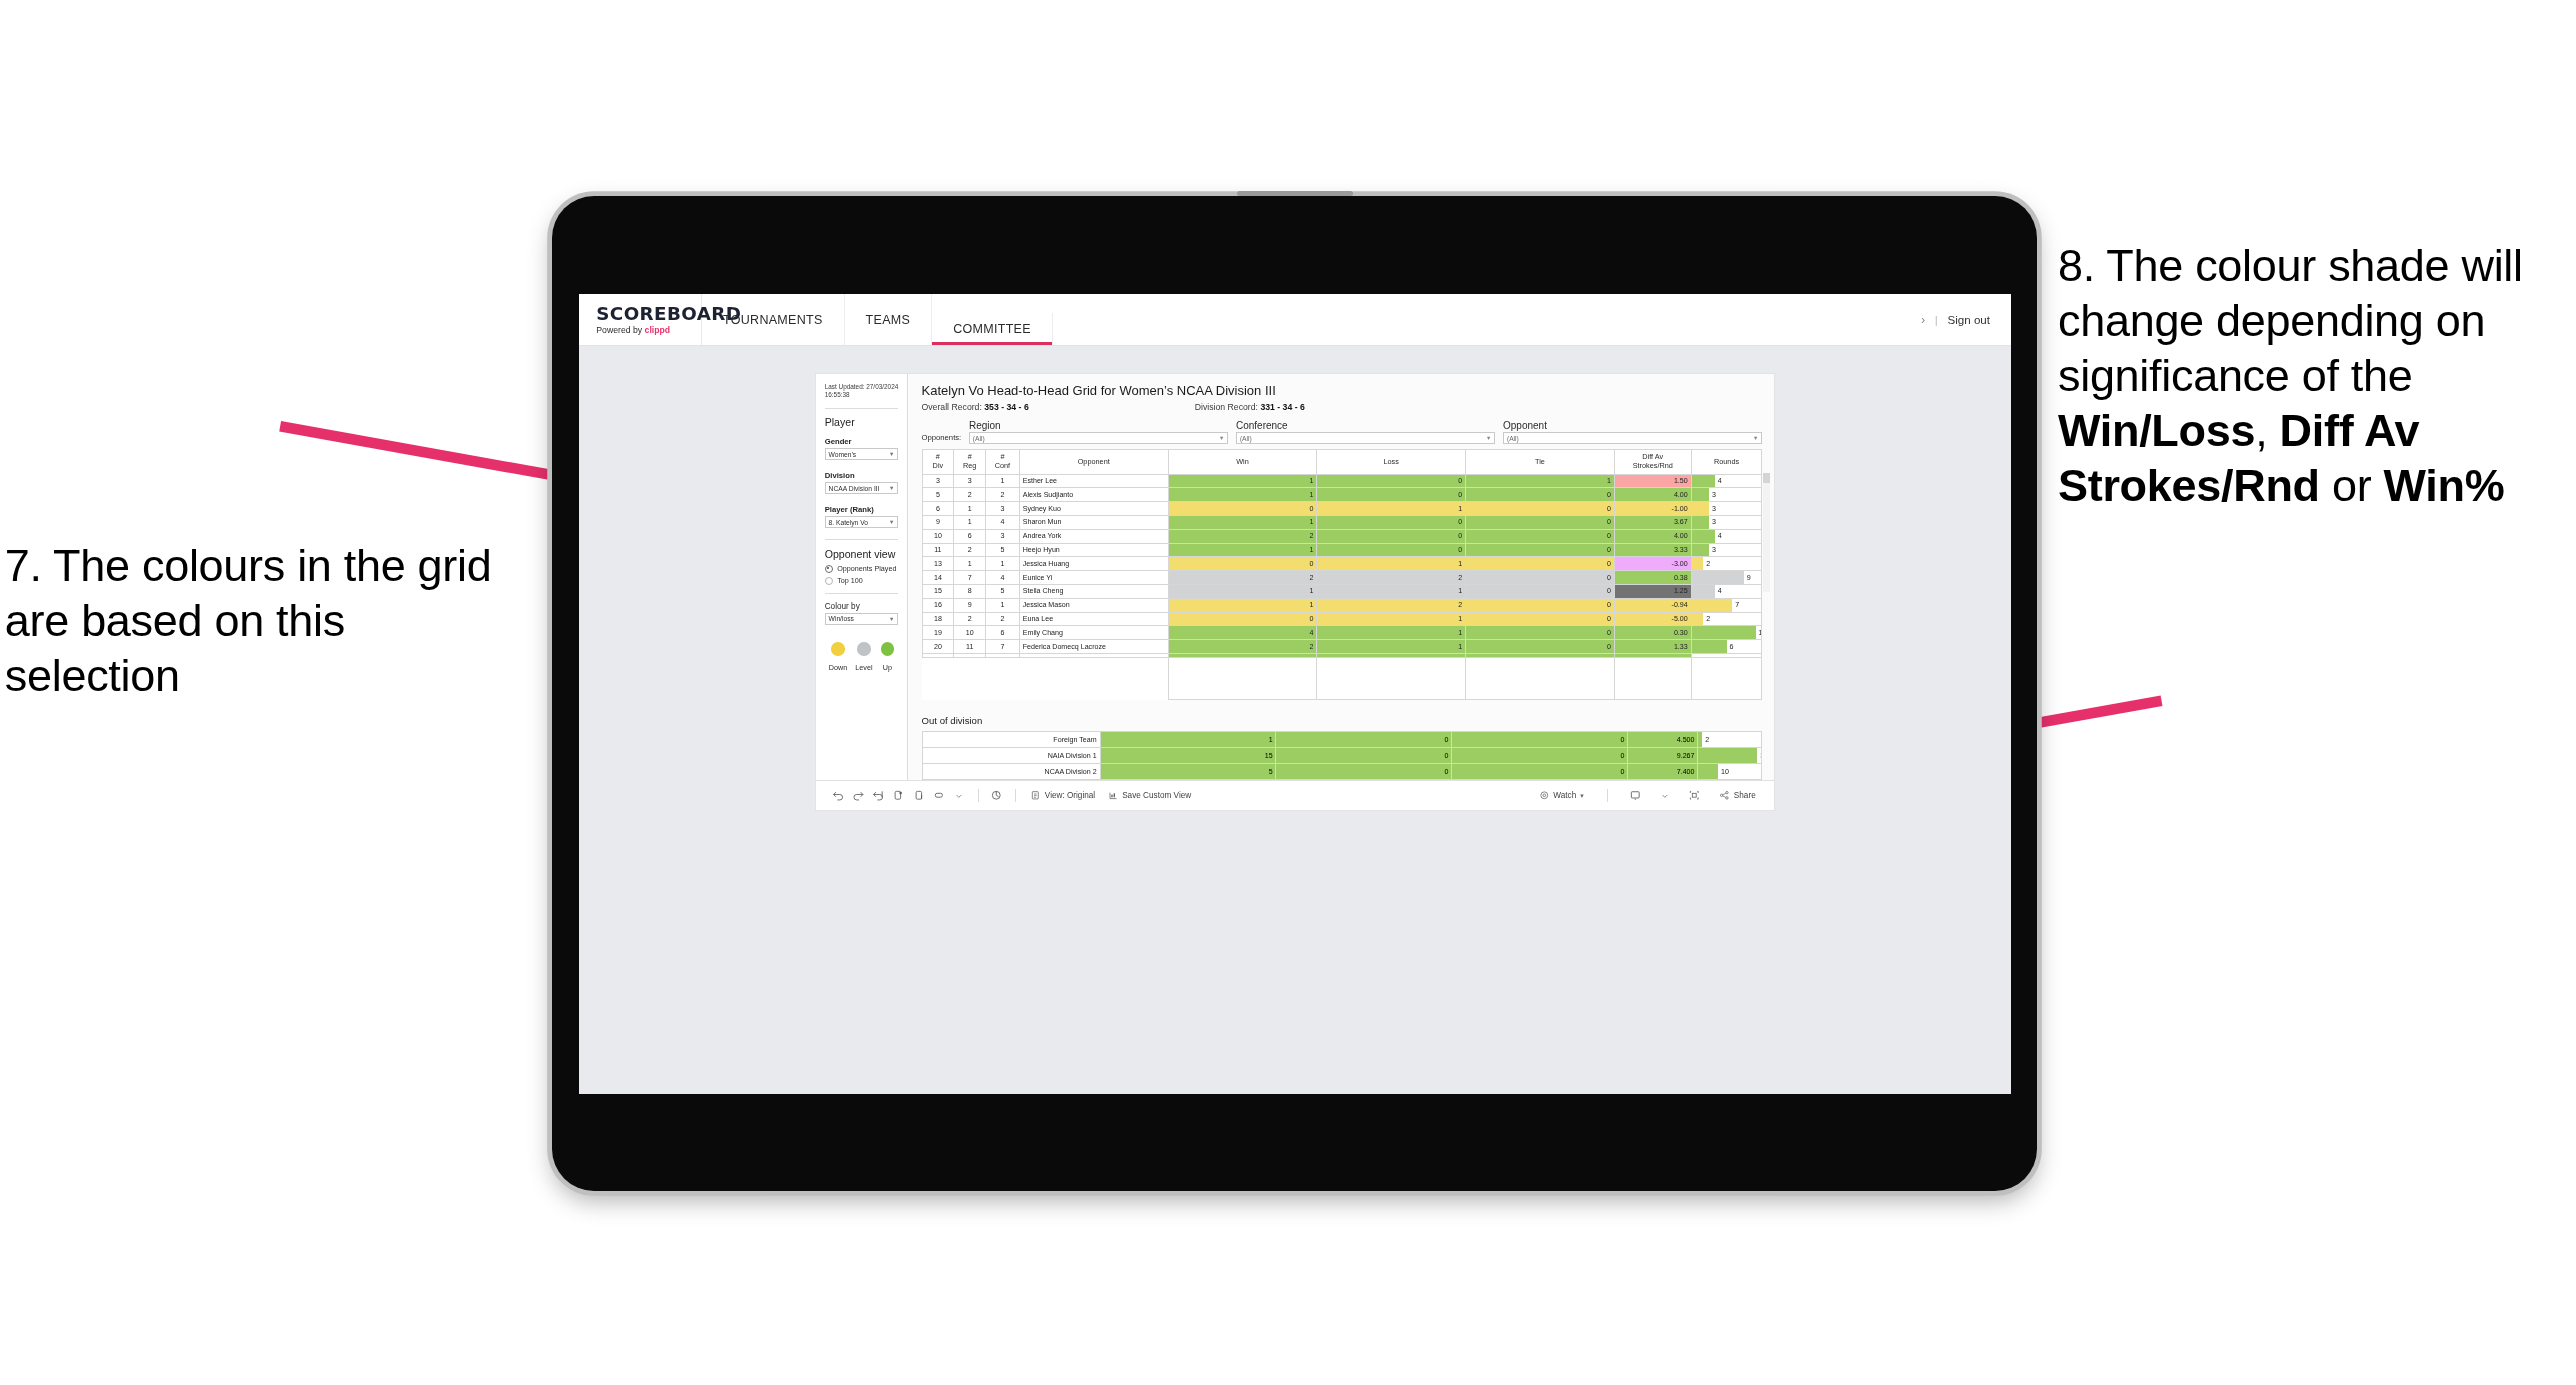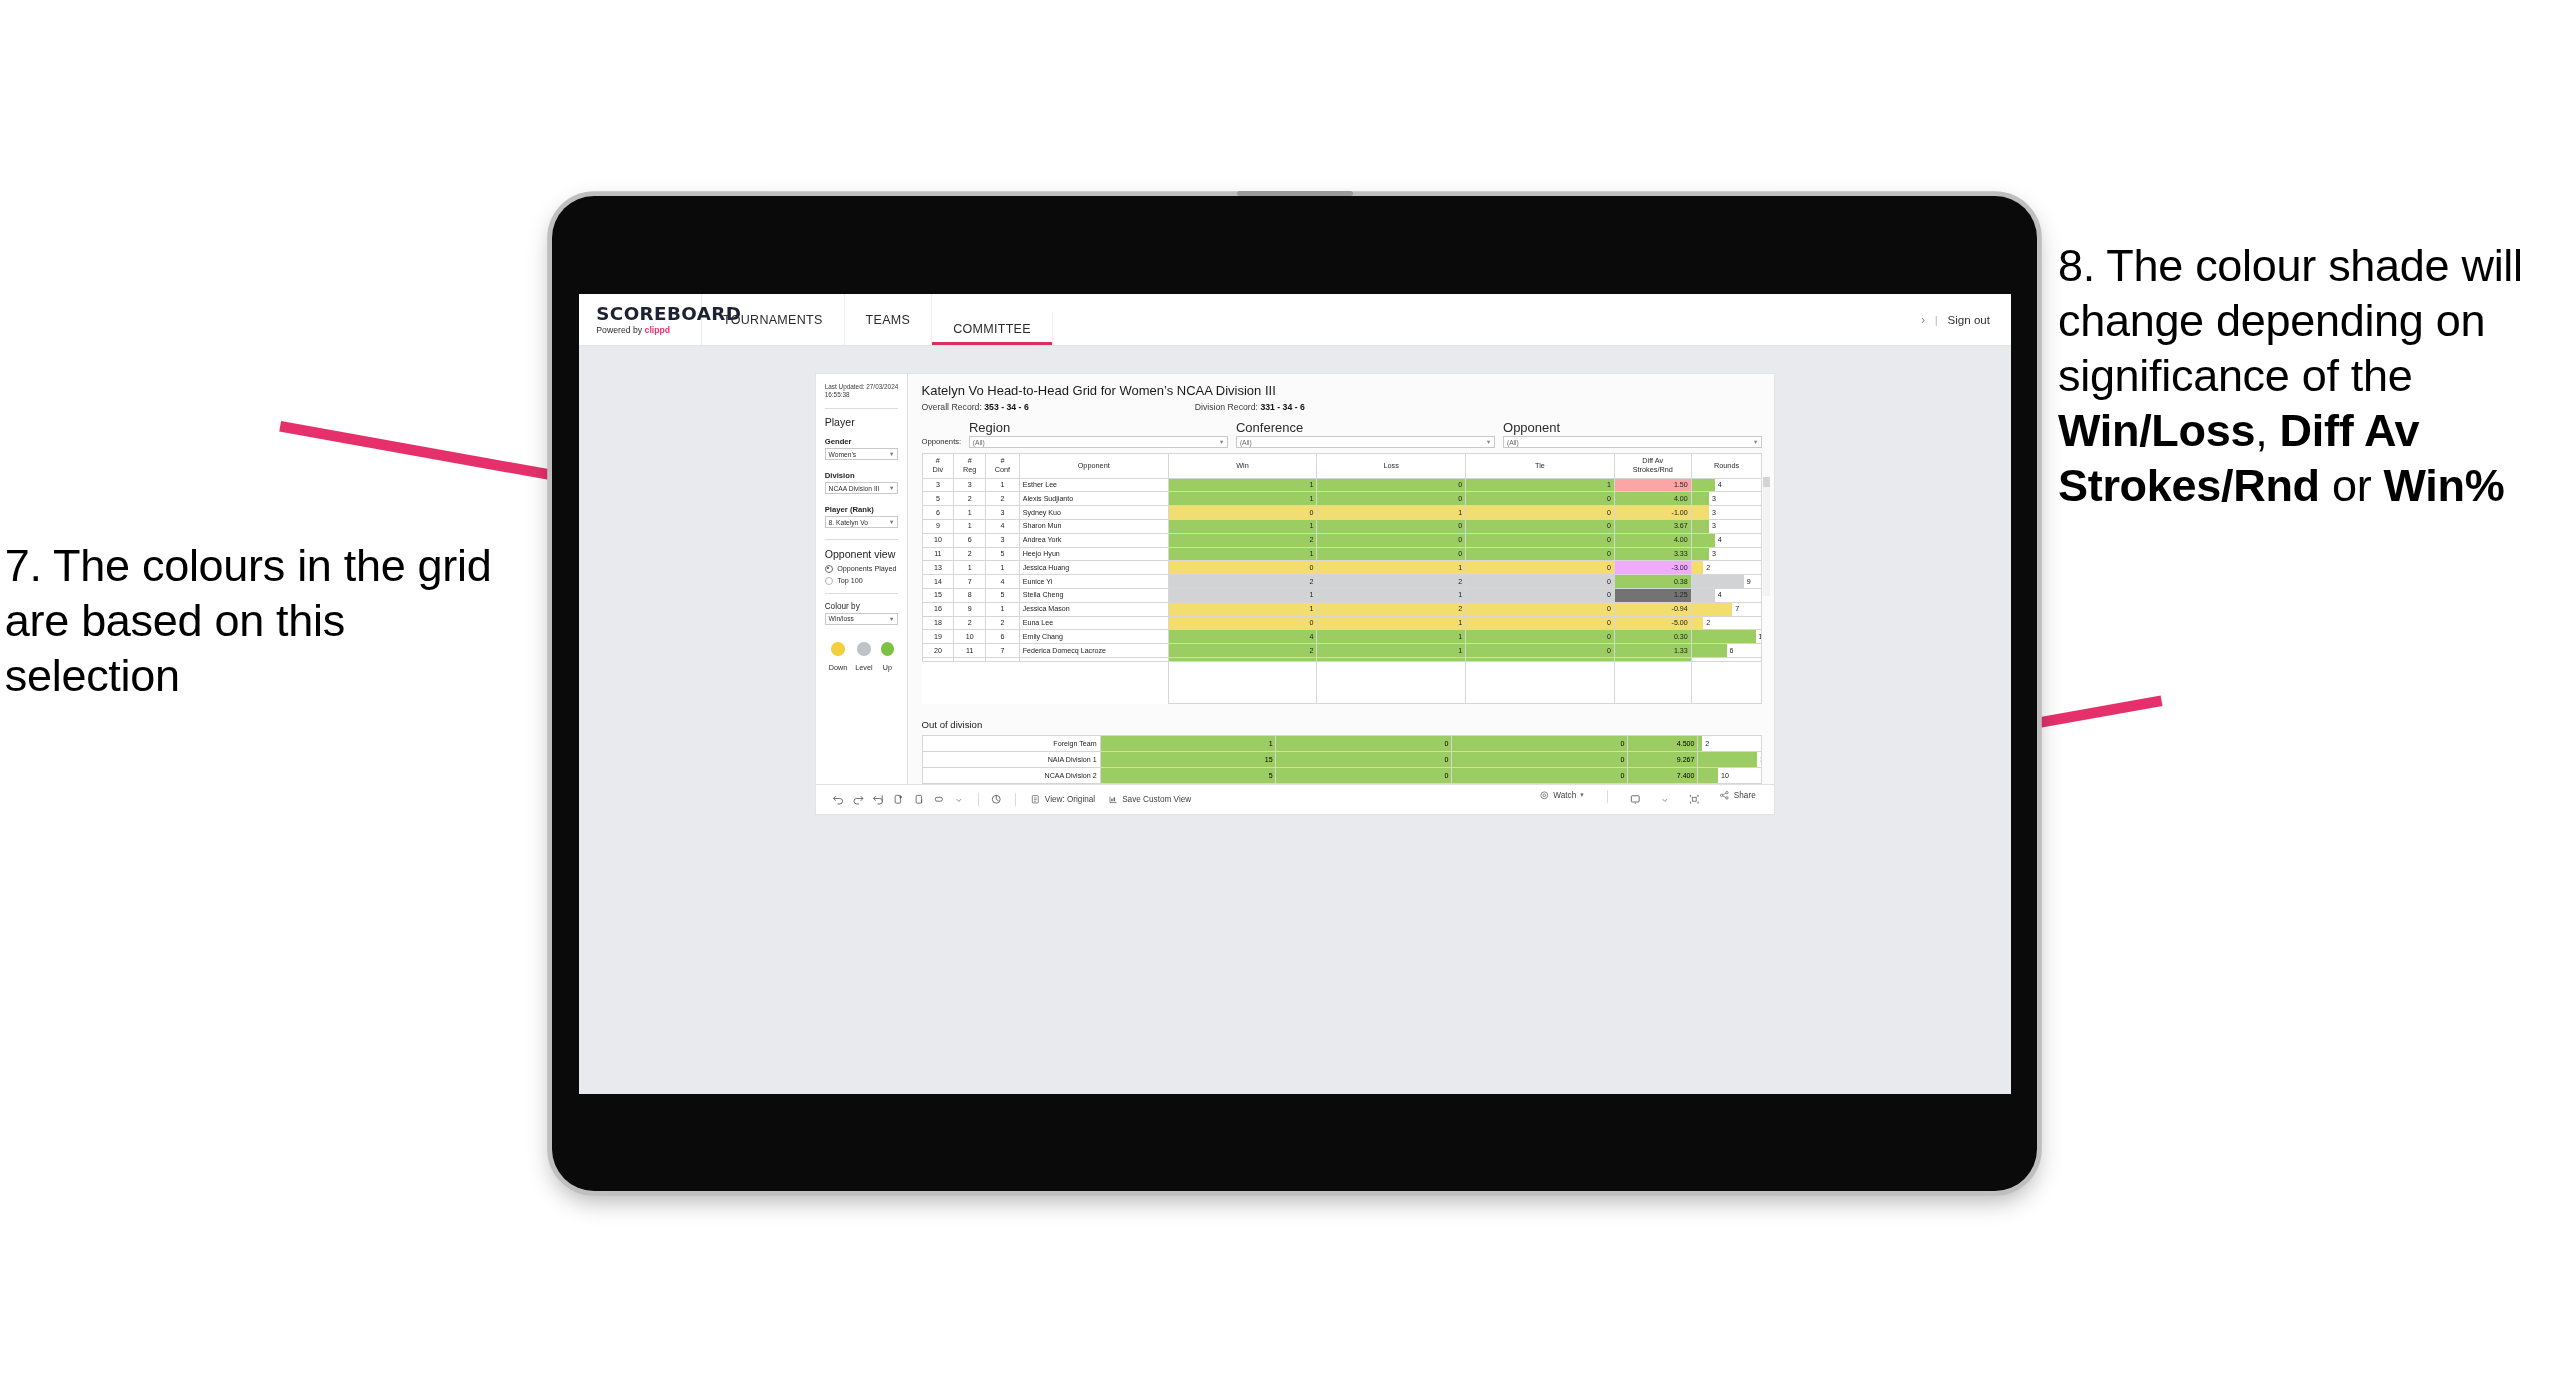--- a/index.html
+++ b/index.html
@@ -87,21 +87,21 @@
 
   
   #main{flex:1;padding:8.7px 11.6px 0 13.5px;box-sizing:border-box;}
   .viz-title{font-size:13px;color:#1a1a1a;margin:0 0 3.9px 0;font-weight:400;}
   .records{display:flex;font-size:8.7px;color:#3a3a3a;margin-bottom:8.7px;}
   .records .r2{margin-left:166px;}
   .records b{color:#111;font-weight:700;}
   .opp-filters{display:flex;align-items:flex-end;gap:7.7px;margin-bottom:4.8px;}
   .opp-lbl{font-size:7.7px;color:#2b2b2b;padding-bottom:1.9px;}
   .off{flex:1;}
-  .off .ol{font-size:13px;color:#2b2b2b;margin-bottom:1px;}
+  .off .ol{font-size:10px;color:#2b2b2b;margin-bottom:1px;}
   .off .ob{height:11.6px;border:1px solid #c9c9c9;background:#fff;display:flex;
     align-items:center;justify-content:space-between;padding:0 2.9px;
     font-size:6.7px;color:#666;box-sizing:border-box;}
   .off .ob .car{font-size:5.8px;color:#888;}
 
   
   table.grid{border-collapse:collapse;width:100%;table-layout:fixed;
     font-size:7.1px;color:#222;background:#fff;}
   table.grid th,table.grid td{border:1px solid #d6d6d6;padding:0 2.9px;height:12.8px;
     overflow:hidden;white-space:nowrap;font-weight:400;}
@@ -129,21 +129,21 @@
   td.oname{text-align:right;color:#222;}
 
   
   #toolbar{height:29px;border-top:1px solid #e0e0e0;background:#fff;display:flex;
     align-items:center;padding:0 13.5px;gap:2.9px;}
   .tb{display:flex;align-items:center;justify-content:center;color:#5b5b5b;
     height:19px;min-width:17.3px;cursor:pointer;}
   .tbt{display:flex;align-items:center;gap:3.9px;font-size:8.2px;color:#3f3f3f;
     padding:0 4.8px;cursor:pointer;}
   .vsep{width:1px;height:12.5px;background:#dadada;margin:0 6.7px;}
-  .tb-right{margin-left:auto;display:flex;align-items:flex-start;gap:12px;}
+  .tb-right{margin-left:auto;display:flex;align-items:center;gap:12px;}
   svg{display:block;}
 </style>
 </head>
 <body>
 
 <div class="annot" id="annot-left">7. The colours in the grid are based on this selection</div>
 
 <div class="annot" id="annot-right"><span>8. The colour shade will change depending on significance of the </span><b>Win/Loss</b><span>, </span><b>Diff Av Strokes/Rnd</b><span> or </span><b>Win%</b></div>
 
 <svg class="arrow-svg" style="left:270px;top:409px;" width="578" height="125" viewBox="0 0 600 130">

